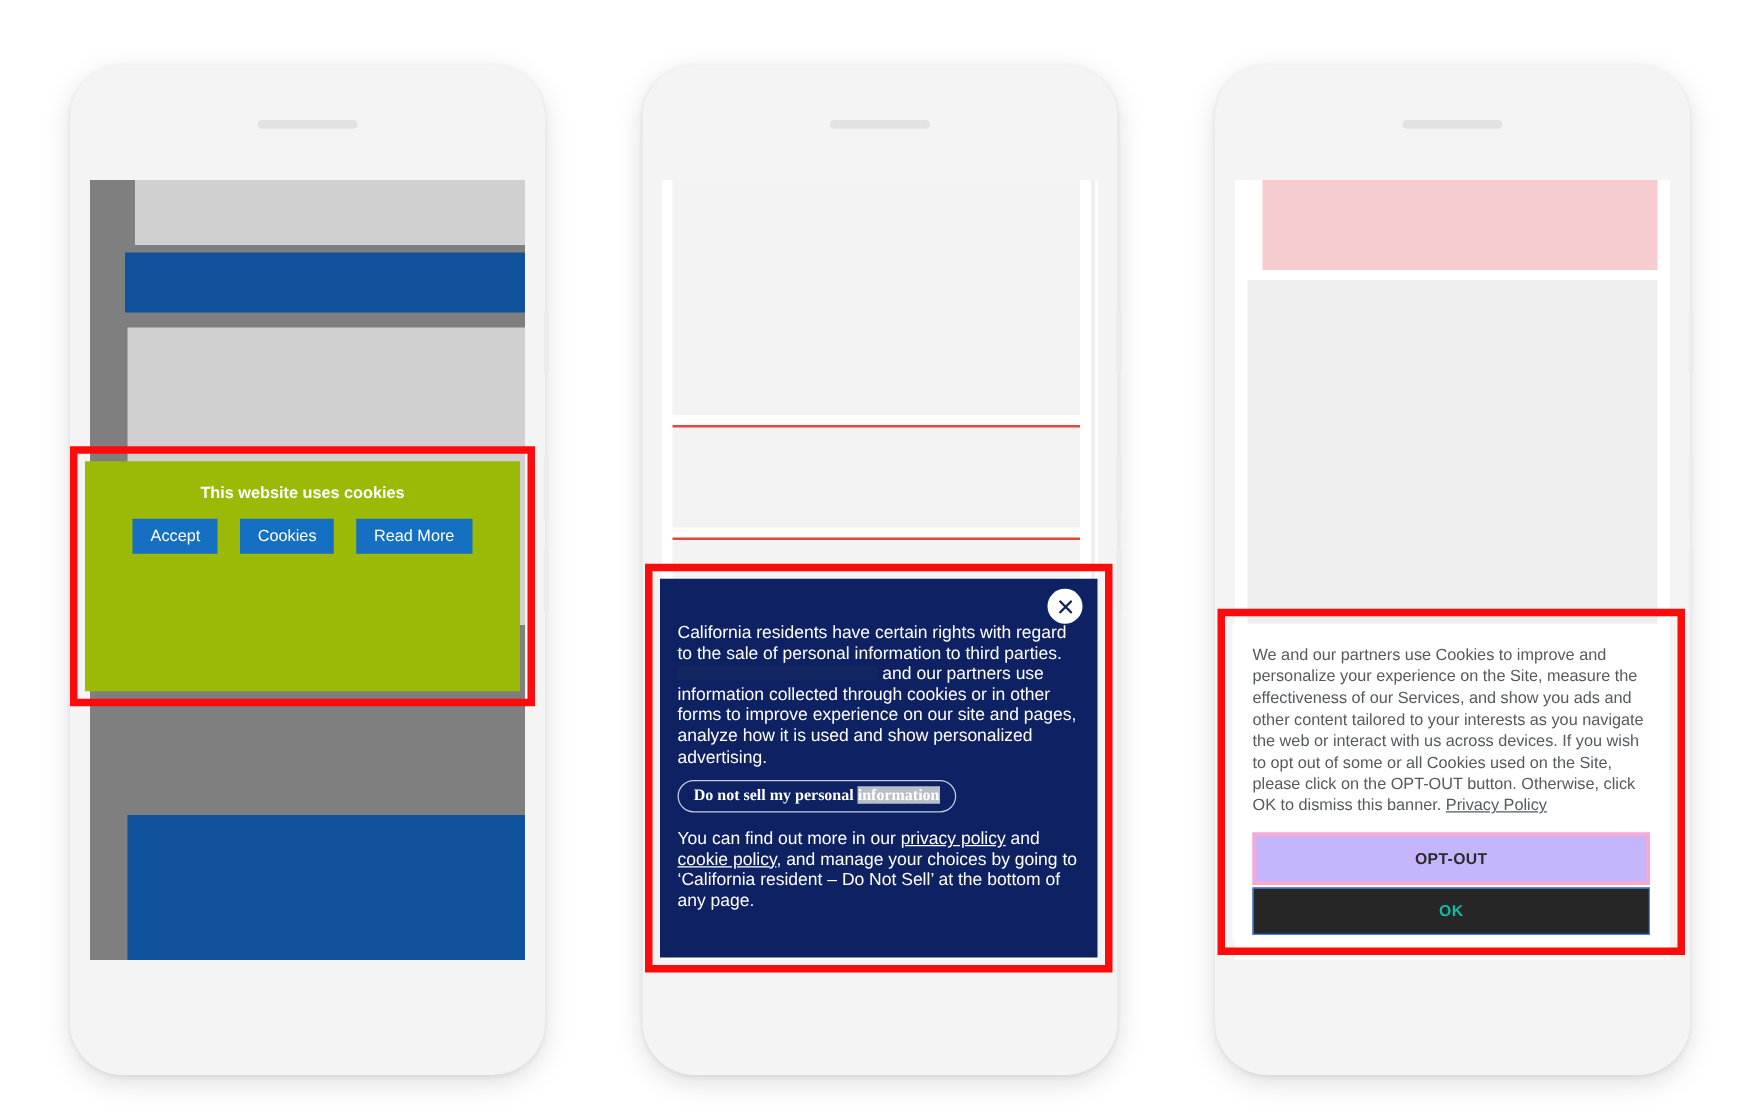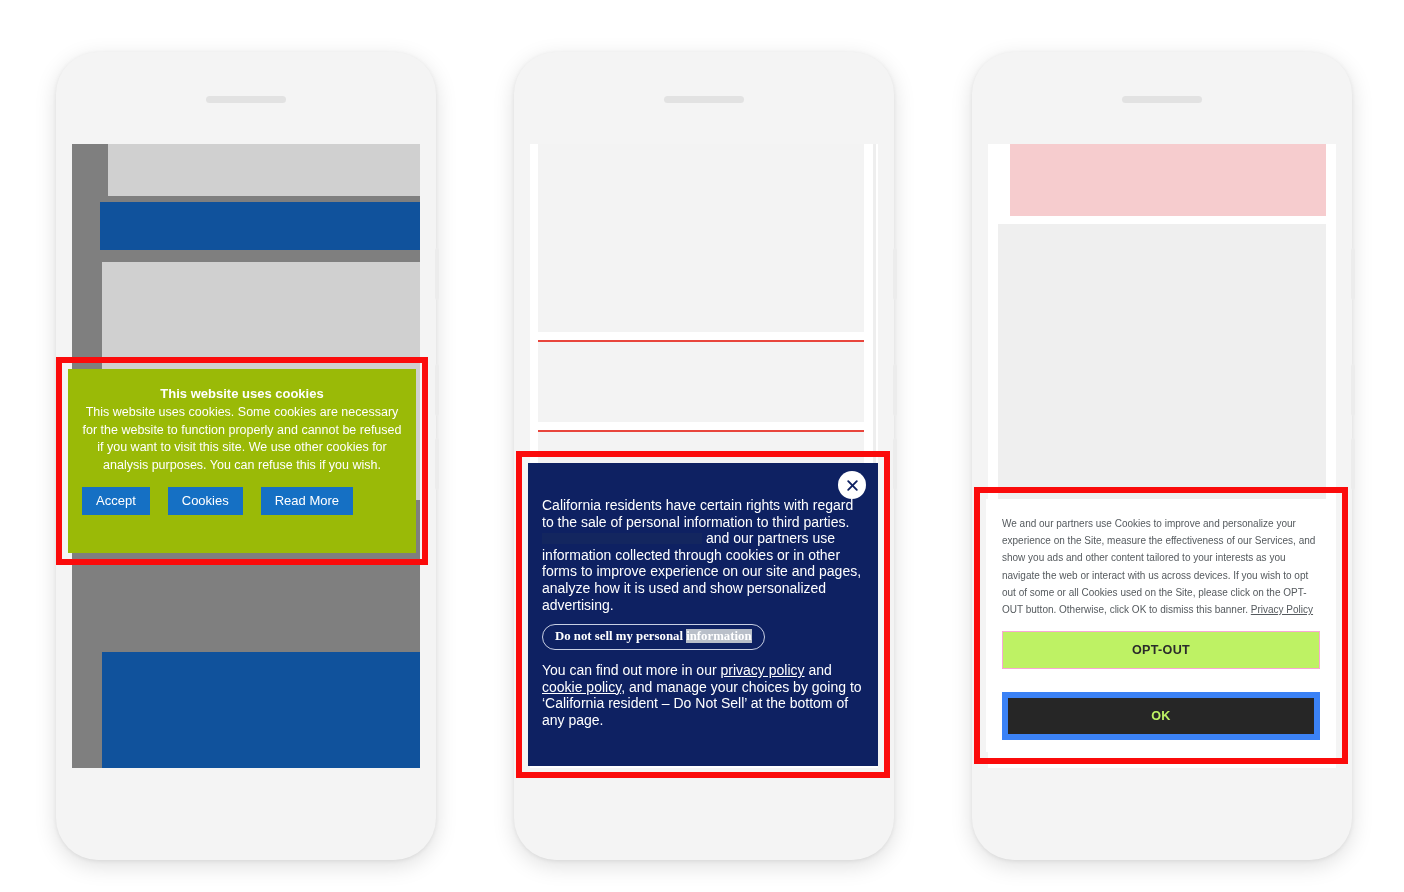--- a/index.html
+++ b/index.html
@@ -133,20 +133,21 @@
     margin-bottom: 2px;
   }
   .gb-body {
     color: #ffffff;
     font-size: 12.5px;
     line-height: 17.5px;
   }
   .gb-buttons {
     margin-top: 13px;
     display: flex;
+    justify-content: center;
     gap: 18px;
   }
   .gb-btn {
     background: #1570c4;
     color: #ffffff;
     font-size: 13px;
     padding: 7px 14px;
     border: none;
     font-family: "Liberation Sans", sans-serif;
     cursor: pointer;
@@ -225,49 +226,49 @@
     height: 277px;
   }
   .white-banner {
     position: absolute;
     inset: 6px;
     background: #ffffff;
     padding: 16px 16px 14px;
   }
   .wb-text {
     color: #555a5e;
-    font-size: 10px;
+    font-size: 13px;
     line-height: 17.2px;
   }
   .wb-link {
     color: #555a5e;
     text-decoration: underline;
     cursor: pointer;
   }
   .wb-btn {
     display: block;
     width: 100%;
     margin-top: 13px;
     font-size: 12.6px;
     font-weight: bold;
     padding: 11px 0;
     font-family: "Liberation Sans", sans-serif;
     cursor: pointer;
     letter-spacing: 0.3px;
   }
   .wb-optout {
-    background: #bef264;
+    background: #c4b5fd;
     color: #2b2b2b;
-    border: 1px solid #f9a8d4;
+    border: 3px solid #f9a8d4;
   }
   .wb-ok {
     background: #262626;
-    color: #bef264;
-    border: 6px solid #3b82f6;
-    margin-top: 23px;
+    color: #14b8a6;
+    border: 1px solid #3b82f6;
+    margin-top: 2px;
   }
 </style>
 </head>
 <body>
 
 <div id="stage">
 
   <div class="phone" id="phone1">
     <div class="phone-speaker"></div>
     <div class="side-btn b1"></div>
@@ -301,21 +302,20 @@
     <div class="side-btn b3"></div>
     <div class="screen">
       <div class="p3-pink"></div>
       <div class="p3-gray"></div>
     </div>
   </div>
 
   <div class="red-box" id="banner1">
     <div class="green-banner">
       <div class="gb-title">This website uses cookies</div>
-      <div class="gb-body">This website uses cookies. Some cookies are necessary for the website to function properly and cannot be refused if you want to visit this site. We use other cookies for analysis purposes. You can refuse this if you wish.</div>
       <div class="gb-buttons">
         <button class="gb-btn">Accept</button>
         <button class="gb-btn">Cookies</button>
         <button class="gb-btn">Read More</button>
       </div>
     </div>
   </div>
 
   <div class="red-box" id="banner2">
     <div class="navy-banner">

